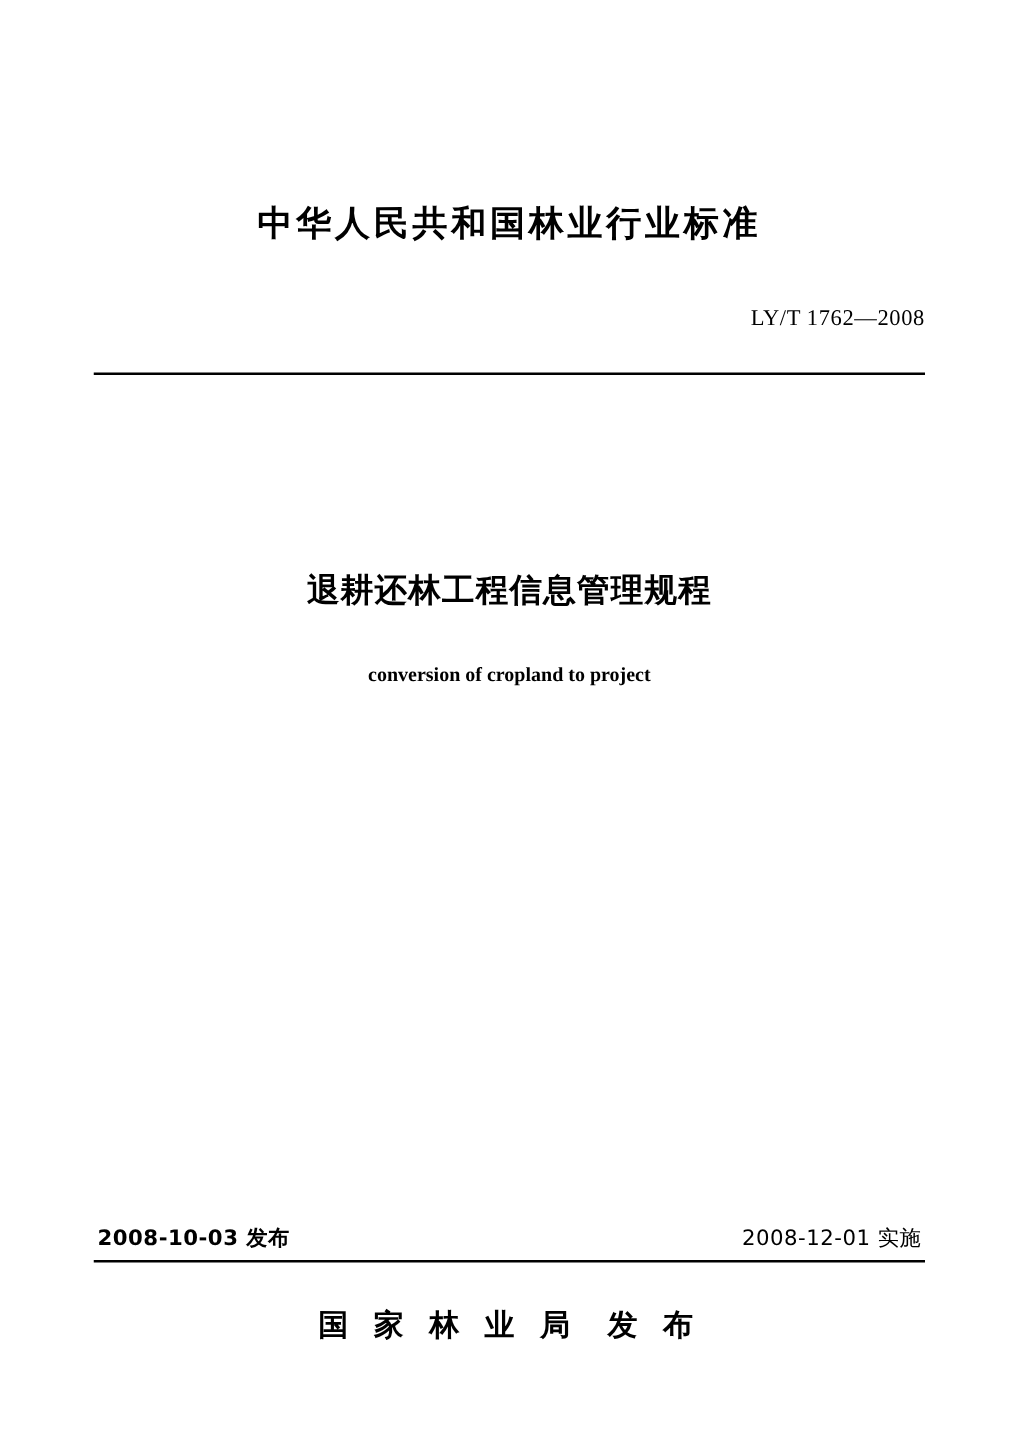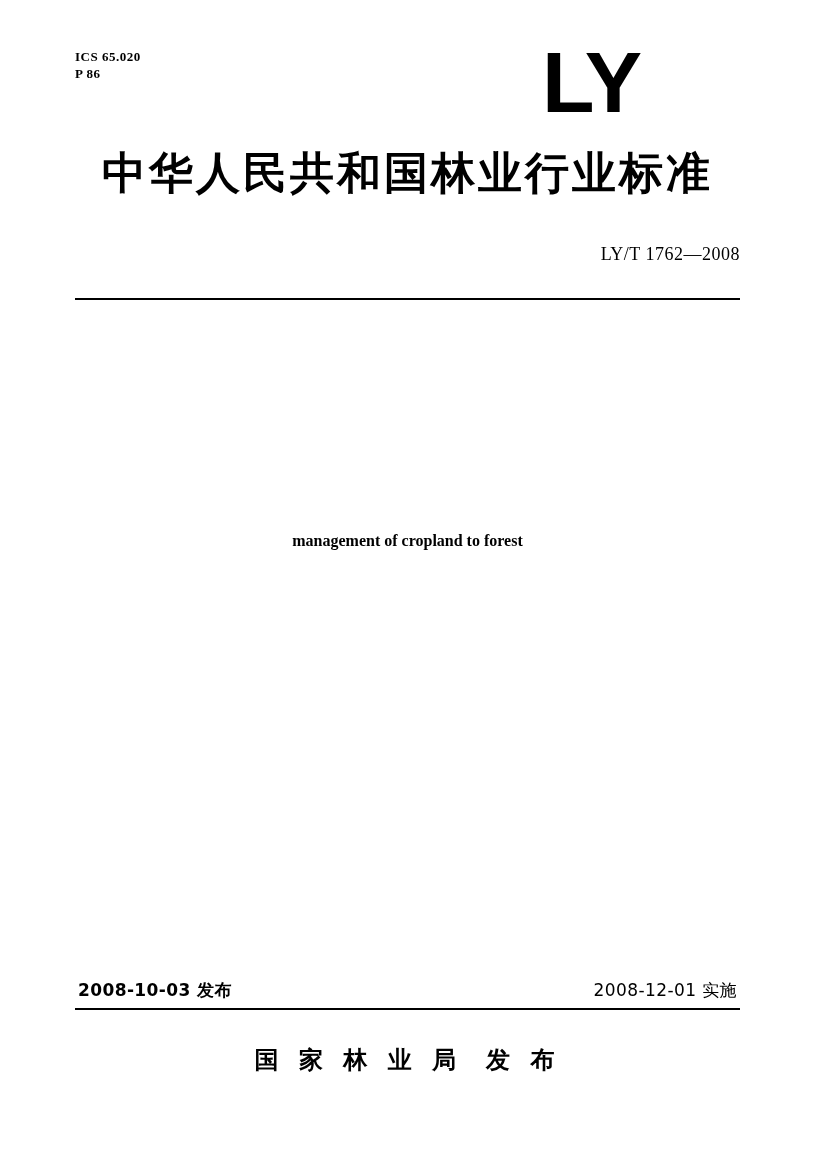--- a/index.html
+++ b/index.html
@@ -49,27 +49,27 @@
     font-weight: bold;
     font-size: 86px;
     line-height: 86px;
     letter-spacing: -2px;
     color: #000;
   }
 
   
   .cn-standard-title {
     position: absolute;
-    top: 144px;
+    top: 160px;
     left: 0;
     width: 815px;
     text-align: center;
     font-family: "DejaVu Sans", sans-serif;
     font-weight: bold;
-    font-size: 44px;
+    font-size: 28px;
     letter-spacing: 3px;
     color: #000;
   }
 
   
   .std-number {
     position: absolute;
     top: 244px;
     right: 75px;
     font-family: "Liberation Serif", serif;
@@ -151,37 +151,31 @@
   .publisher .gap {
     display: inline-block;
     width: 24px;
   }
 </style>
 </head>
 <body>
 
 <div class="page">
 
-  <div class="header">
-    <div class="ics-block">
-      <div class="ics-line">ICS 65.020</div>
-      <div class="ics-line">P 86</div>
-    </div>
-    <div class="ly-logo">LY</div>
-  </div>
 
   <div class="cn-standard-title">中华人民共和国林业行业标准</div>
 
   <div class="std-number">LY/T 1762—2008</div>
 
   <div class="rule-top"></div>
 
+  <div class="doc-title-cn">退耕还林工程信息管理规程</div>
 
   <div class="doc-title-en">
-    <div>management of cropland to forest</div>
+    <div>conversion of cropland to project</div>
   </div>
 
   <div class="rule-bottom"></div>
 
   <div class="date-issue">2008-10-03 发布</div>
   <div class="date-effective">2008-12-01 实施</div>
 
   <div class="publisher">
     <span>国 家 林 业 局</span><span class="gap"></span><span>发 布</span>
   </div>

